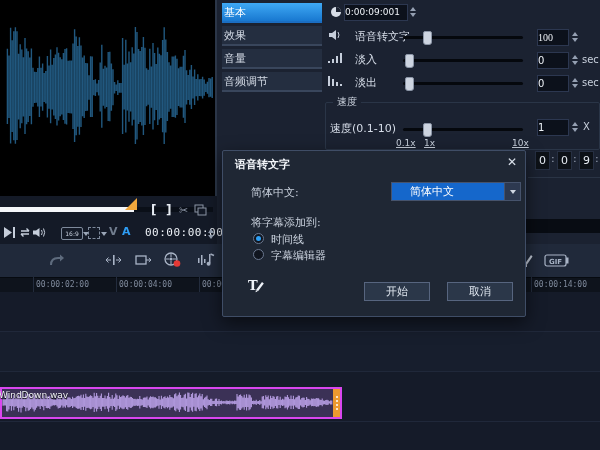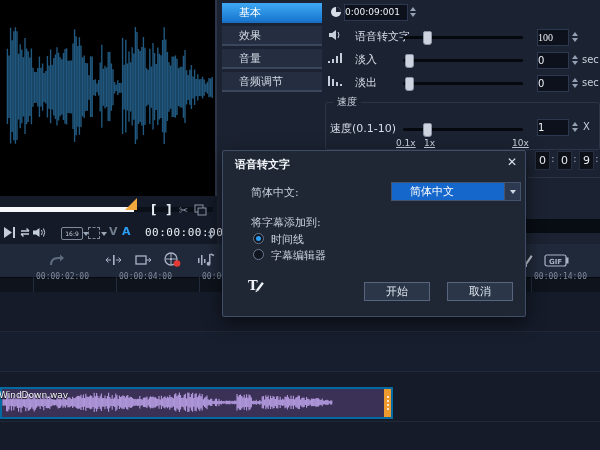--- a/index.html
+++ b/index.html
@@ -4,21 +4,21 @@
 <style>
   html,body{margin:0;padding:0;background:#000;}
   #app{position:relative;width:600px;height:450px;overflow:hidden;background:#10151f;
        font-family:"DejaVu Sans",sans-serif;color:#d6dde8;font-size:11px;}
   .abs{position:absolute;}
   
   #preview{left:0;top:0;width:215px;height:196px;background:#000;}
   #panel{left:215px;top:0;width:385px;height:250px;background:#1b2231;border-left:2px solid #2b3648;}
   
   .tab{position:absolute;left:222px;width:100px;height:20px;background:#242e40;
-       border-bottom:2px solid #39465c;line-height:20px;padding-left:17px;box-sizing:border-box;
+       border-bottom:2px solid #39465c;line-height:20px;padding-left:2px;box-sizing:border-box;
        color:#d4dbe6;cursor:default;}
   .tab.active{background:linear-gradient(#3fa9f5,#1878d0);border-bottom:2px solid #1b6ec2;color:#fff;}
   
   .vbox{position:absolute;width:30px;height:15px;background:#0c111b;border:1px solid #2c3750;
         color:#eef2f7;font-size:10px;line-height:15px;}
   .ulabel{position:absolute;color:#c9d1dd;font-size:10px;}
   .slider{position:absolute;height:3px;background:#05080d;border-radius:2px;}
   .thumb{position:absolute;width:7px;height:12px;background:#cdd4e0;border:1px solid #8b95a6;
          border-radius:2px 2px 3px 3px;}
   .spin{position:absolute;width:9px;height:15px;display:flex;flex-direction:column;align-items:center;justify-content:center;gap:2px;}
@@ -44,27 +44,27 @@
   .ptog{position:absolute;top:225px;font-size:11px;font-weight:bold;}
   #timecode{left:145px;top:226px;color:#eef2f7;font-size:11px;font-family:"DejaVu Sans Mono",monospace;letter-spacing:0.5px;}
   
   #aspectchip{left:61px;top:227px;width:20px;height:11px;border:1px solid #7e8a9c;border-radius:2px;
               color:#c6cedb;font-size:6px;text-align:center;line-height:11px;}
   #marqueechip{left:88px;top:227px;width:10px;height:10px;border:1px dashed #7e8a9c;}
   .tinyarrow{position:absolute;width:0;height:0;border-left:3px solid transparent;border-right:3px solid transparent;border-top:4px solid #9aa5b6;}
   
   #toolbar{left:0;top:244px;width:600px;height:33px;background:#20293a;}
   #ruler{left:0;top:277px;width:600px;height:15px;background:#0e131c;border-top:1px solid #060a10;}
-  .rlabel{position:absolute;top:272px;color:#7f8a9c;font-size:8px;font-family:"DejaVu Sans Mono",monospace;}
+  .rlabel{position:absolute;top:280px;color:#7f8a9c;font-size:8px;font-family:"DejaVu Sans Mono",monospace;}
   .rtick{position:absolute;top:277px;width:1px;height:15px;background:#232c3d;}
   #tracks{left:0;top:292px;width:600px;height:158px;background:#151b29;}
   .trackline{position:absolute;left:0;width:600px;height:1px;background:#20283a;}
   .trackalt{left:0;top:332px;width:600px;height:39px;background:#171e2d;}
   
-  #clip{left:0;top:387px;width:393px;height:32px;background:#3b3156;border:2px solid #0369a1;box-sizing:border-box;}
+  #clip{left:0;top:387px;width:342px;height:32px;background:#3b3156;border:2px solid #d946ef;box-sizing:border-box;}
   #clipname{position:absolute;left:-3px;top:1px;color:#f0f1f5;font-size:9px;text-shadow:0 1px 1px #000;white-space:nowrap;}
   #cliphandle{position:absolute;right:0;top:0;width:7px;height:28px;background:#ec9a2f;display:flex;flex-direction:column;align-items:center;justify-content:center;gap:2px;}
   #cliphandle i{width:2px;height:2px;background:#fff;border-radius:1px;}
   
   #dialog{left:222px;top:150px;width:302px;height:165px;background:#1f2734;border:1px solid #3f4d66;
           border-radius:2px;box-shadow:0 6px 18px rgba(0,0,0,.55);z-index:10;}
   #dlg-title{position:absolute;left:12px;top:6px;font-weight:bold;font-size:11px;color:#f2f5f9;}
   #dlg-close{position:absolute;right:8px;top:4px;color:#dbe2ec;font-size:12px;cursor:default;}
   .dlg-label{position:absolute;color:#c9d1dd;font-size:11px;}
   #dd{position:absolute;left:168px;top:31px;width:130px;height:19px;border:1px solid #46536c;box-sizing:border-box;display:flex;}

